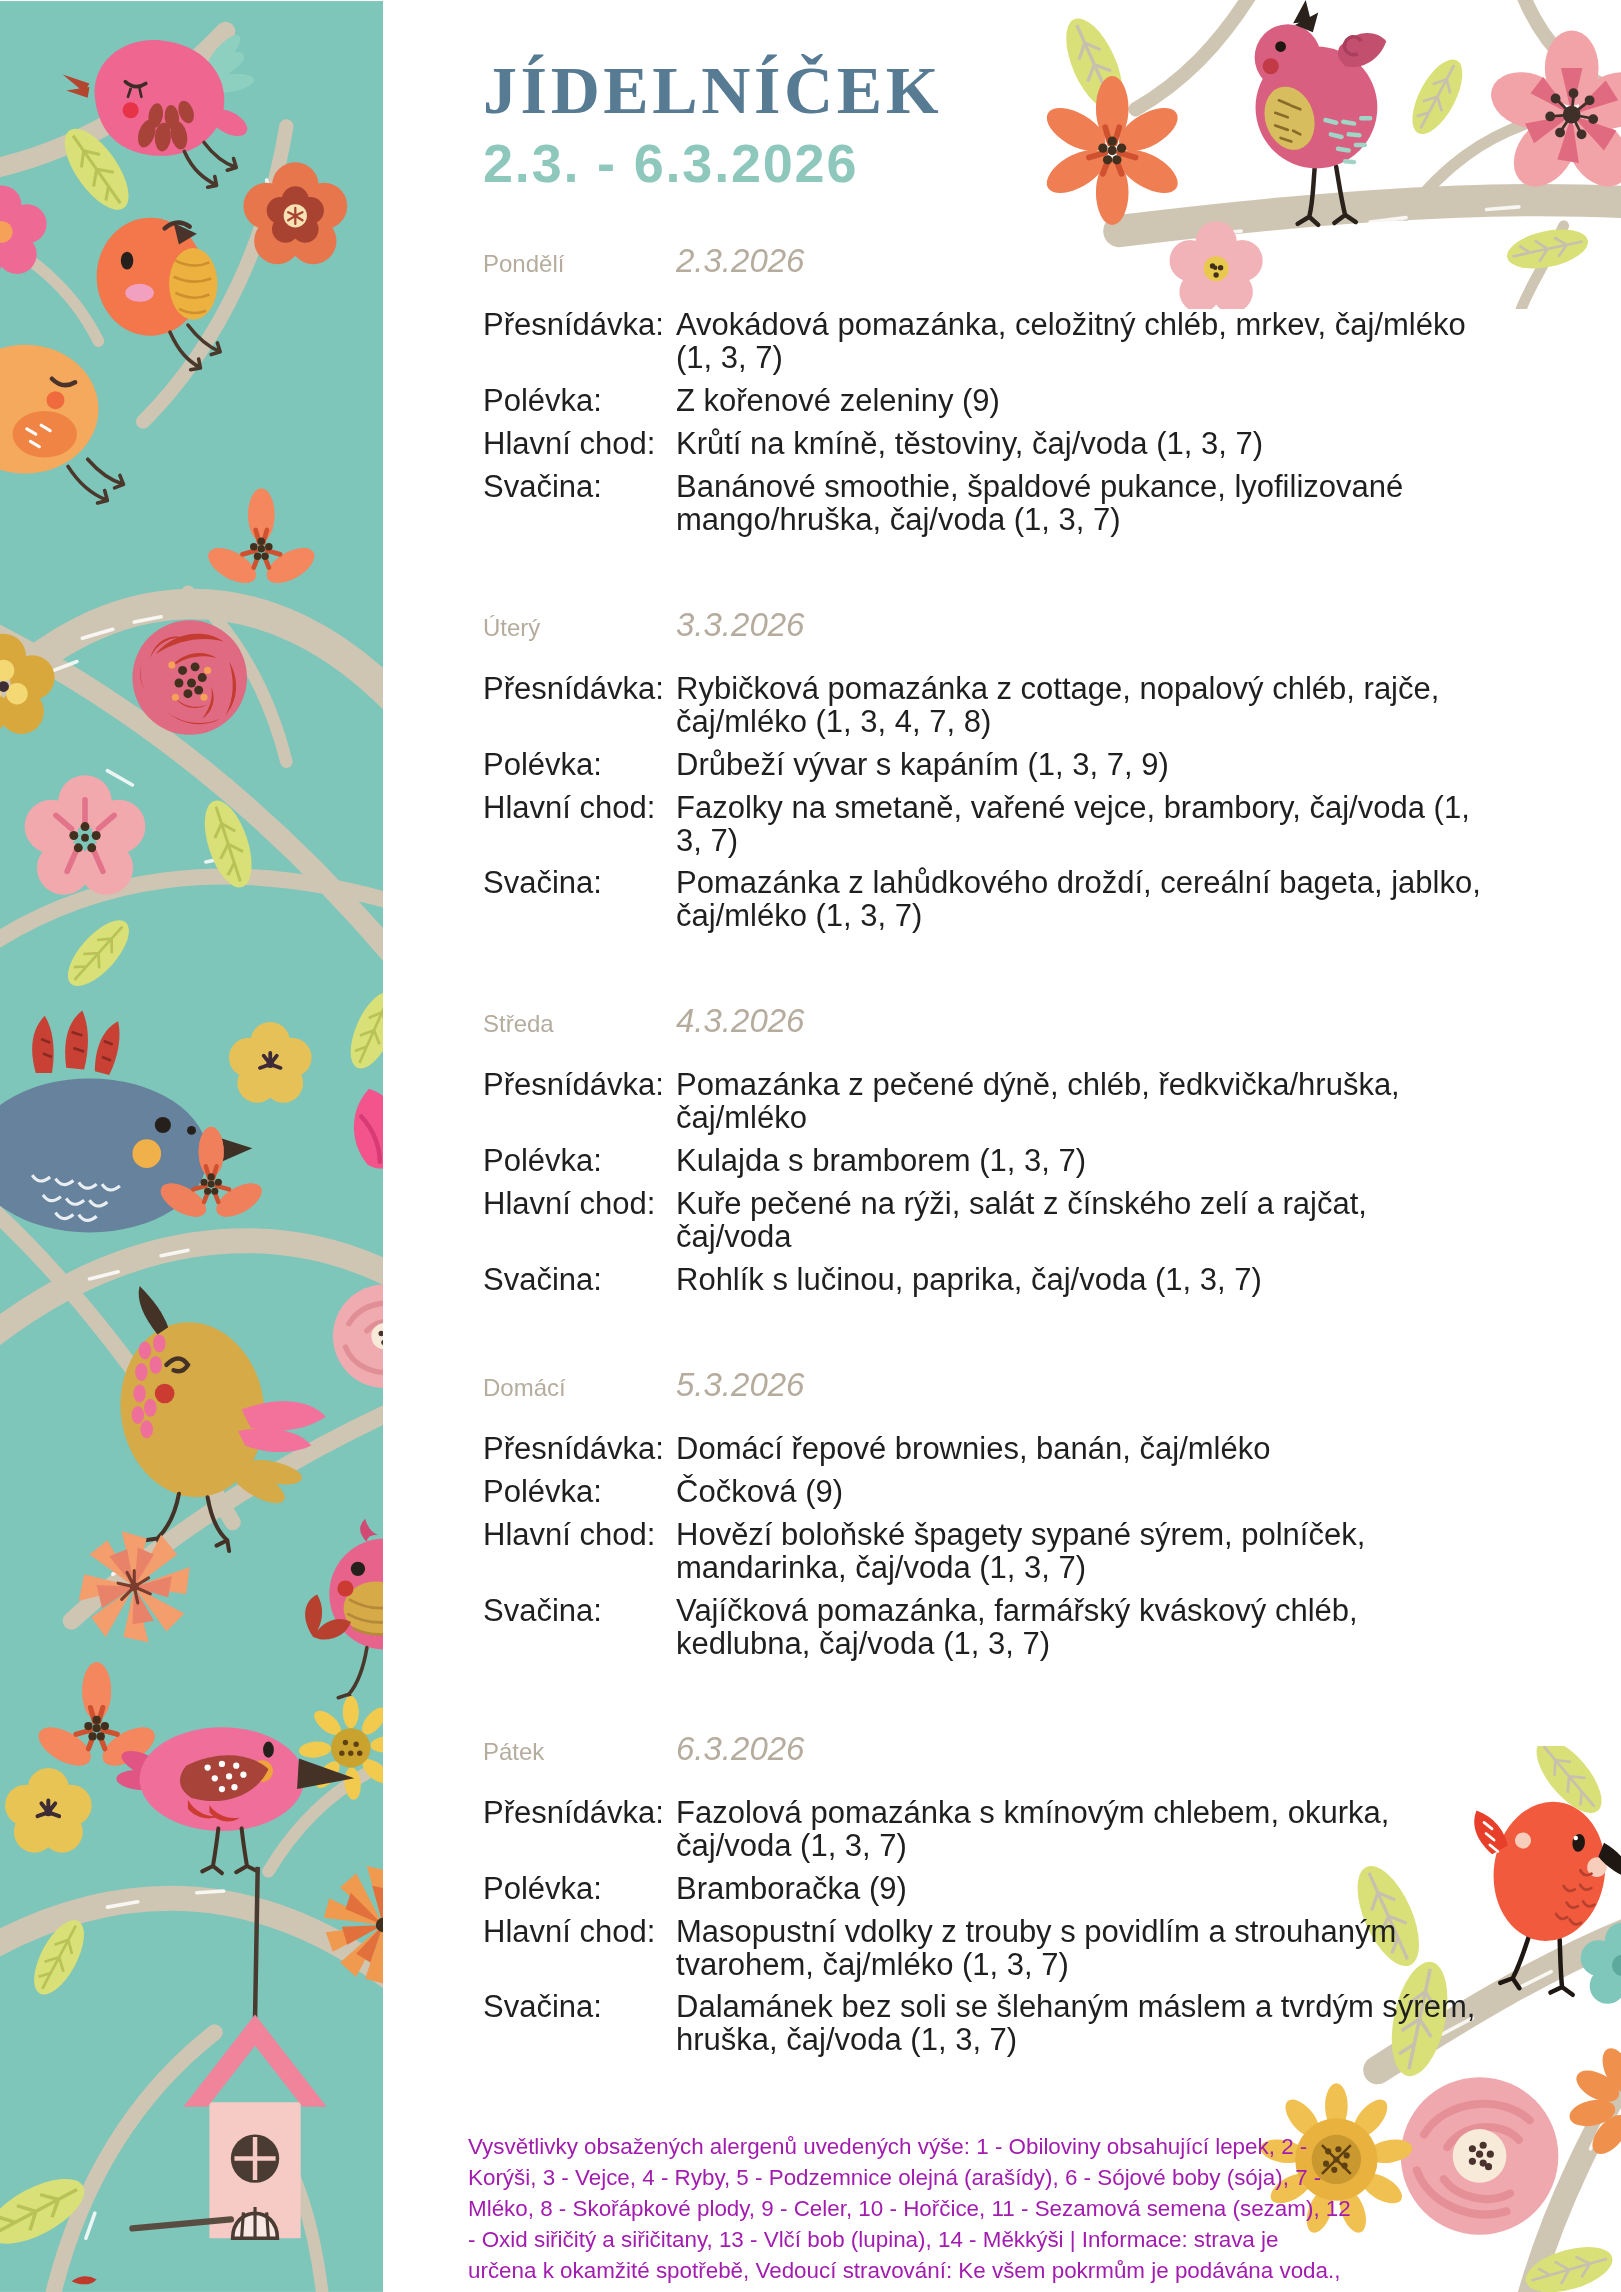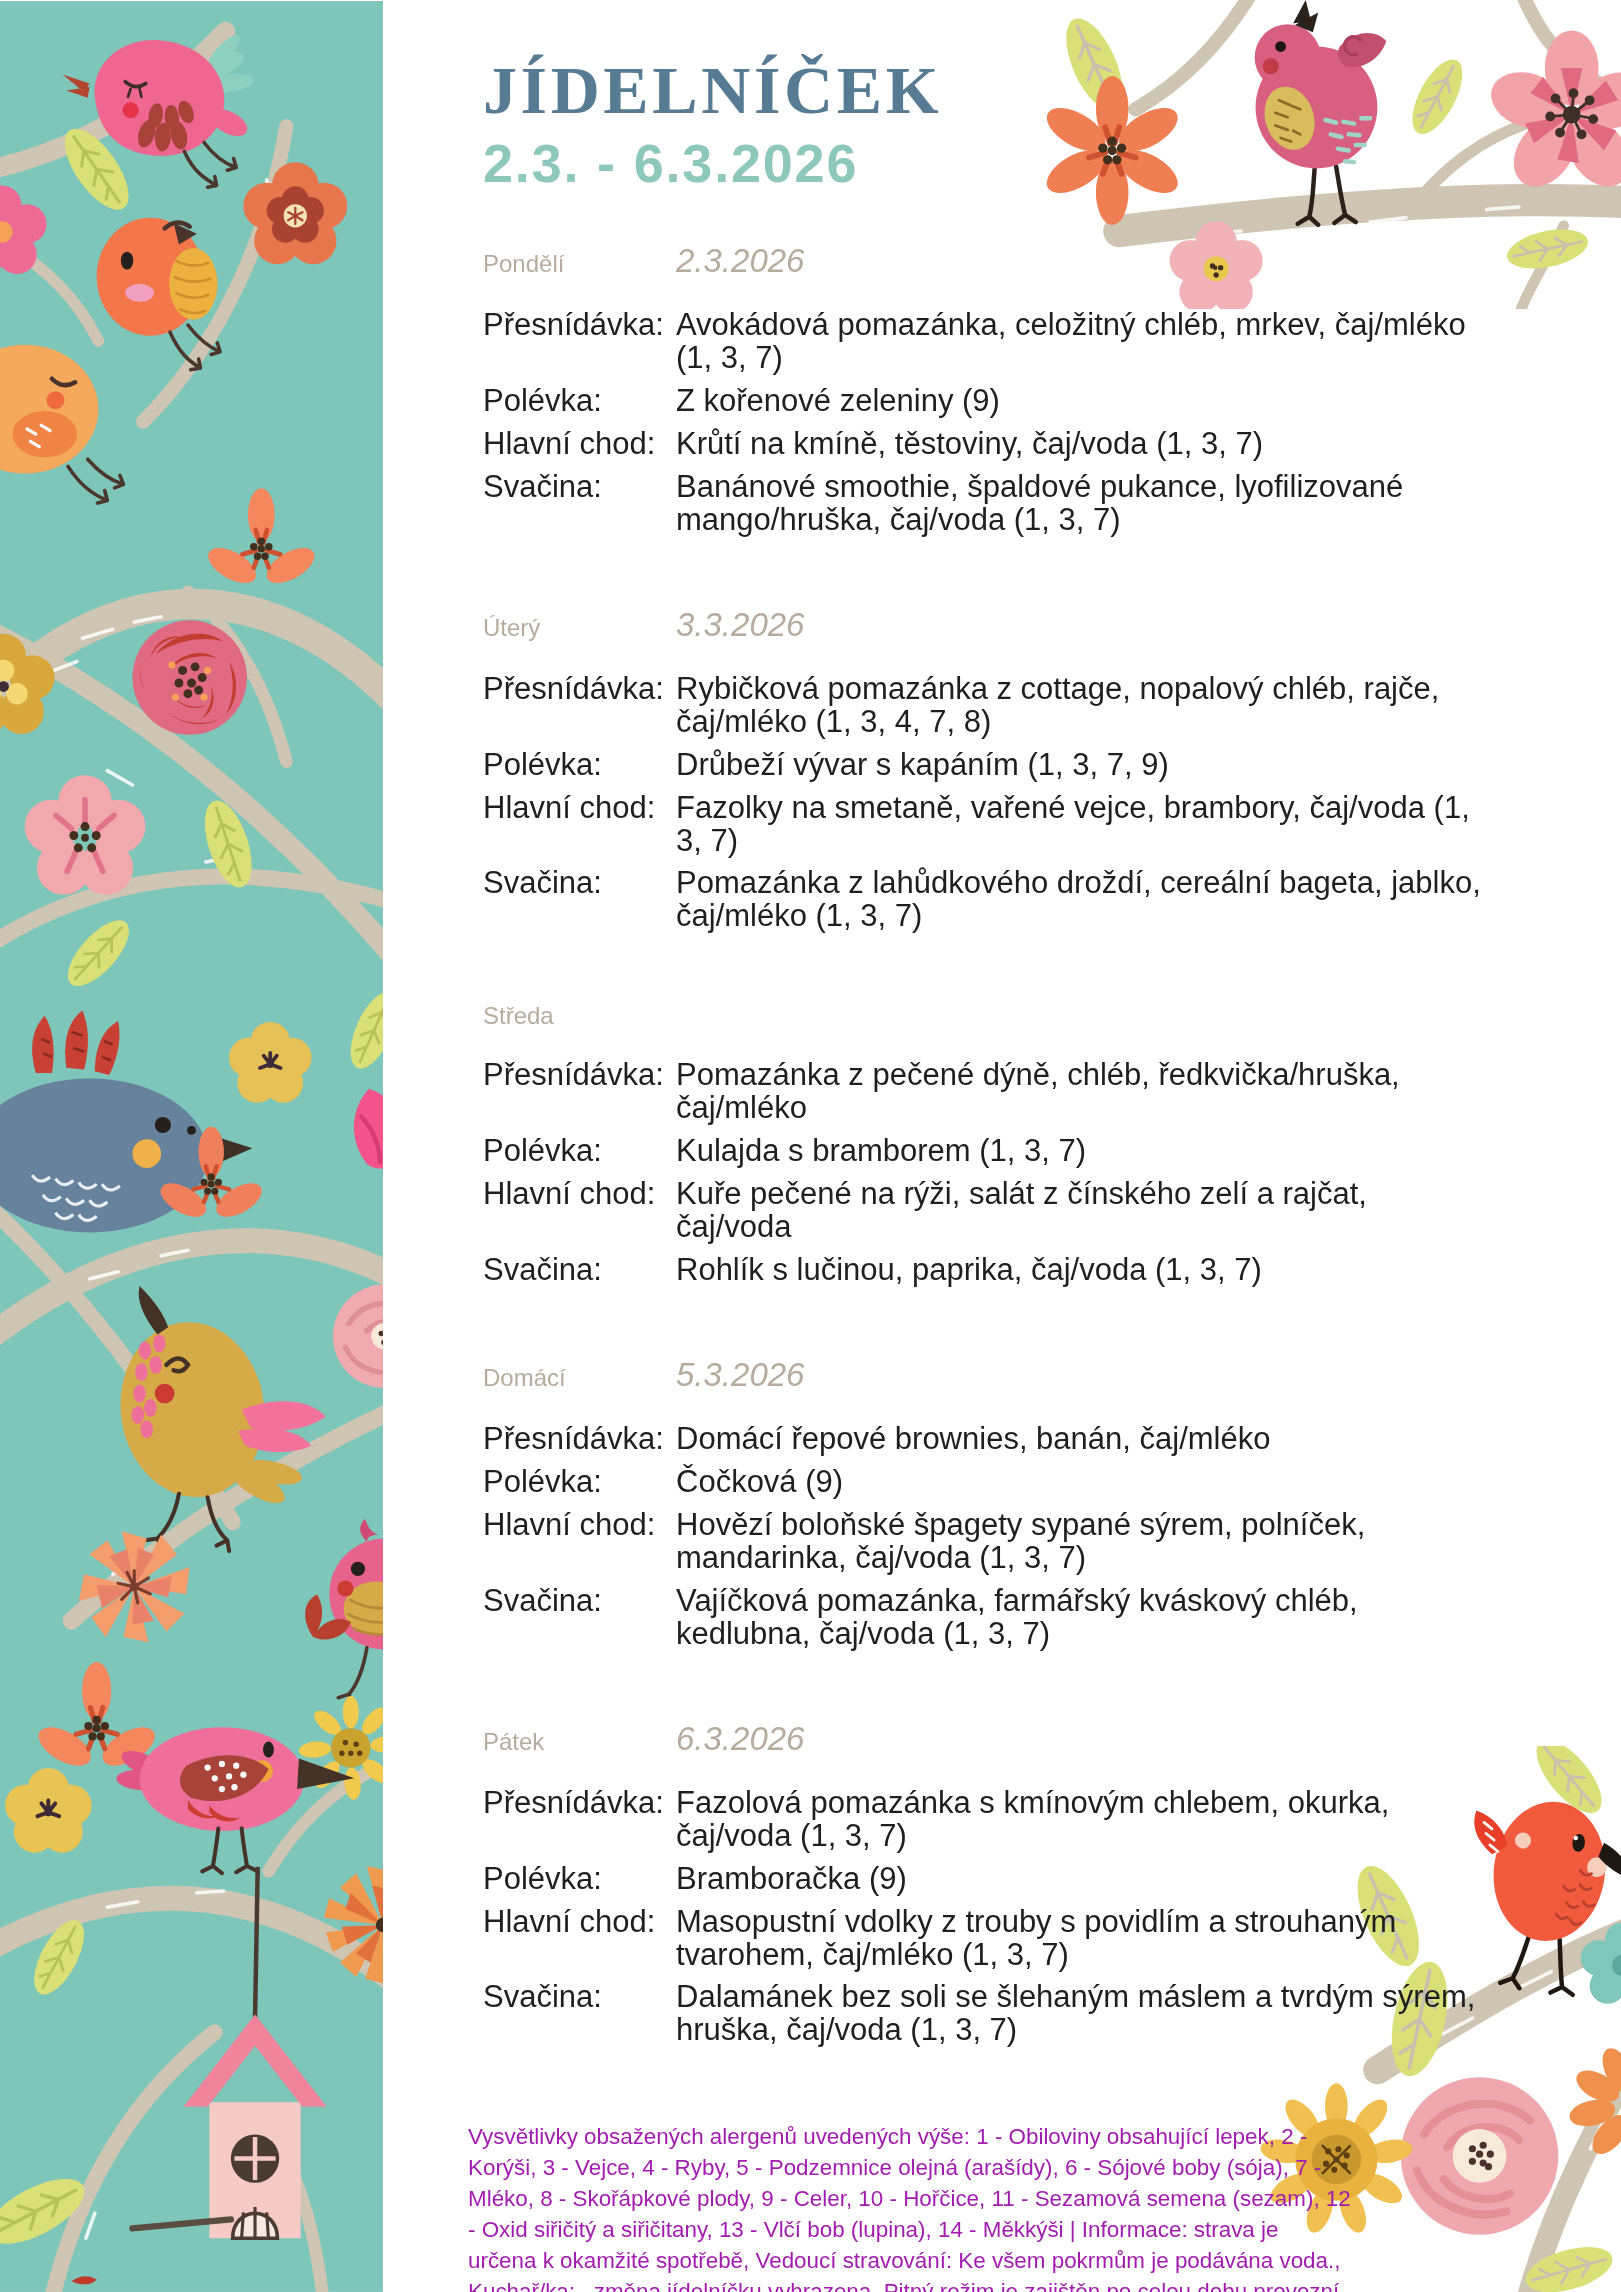--- a/index.html
+++ b/index.html
@@ -710,20 +710,21 @@
 
   <div class="meal-label">Svačina:</div>
   <div class="meal-value">Pomazánka z lahůdkového droždí, cereální bageta, jablko,
 čaj/mléko (1, 3, 7)</div>
 </div>
   </section>
 
   <section class="day">
     <div class="day-header">
       <span class="day-name">Středa</span>
+      <span class="day-date">4.3.2026</span>
     </div>
     <div class="meals">
   <div class="meal-label">Přesnídávka:</div>
   <div class="meal-value">Pomazánka z pečené dýně, chléb, ředkvička/hruška,
 čaj/mléko</div>
 
   <div class="meal-label">Polévka:</div>
   <div class="meal-value">Kulajda s bramborem (1, 3, 7)</div>
 
   <div class="meal-label">Hlavní chod:</div>

